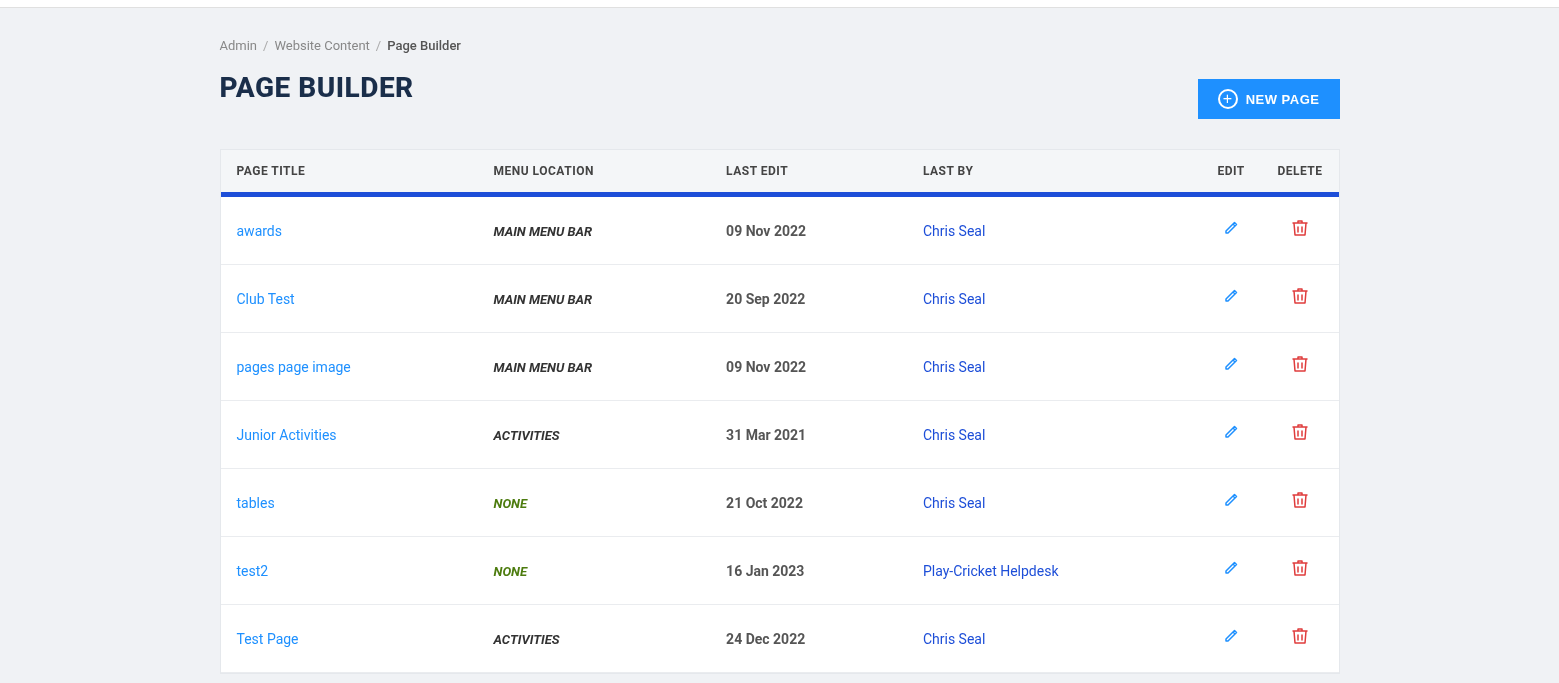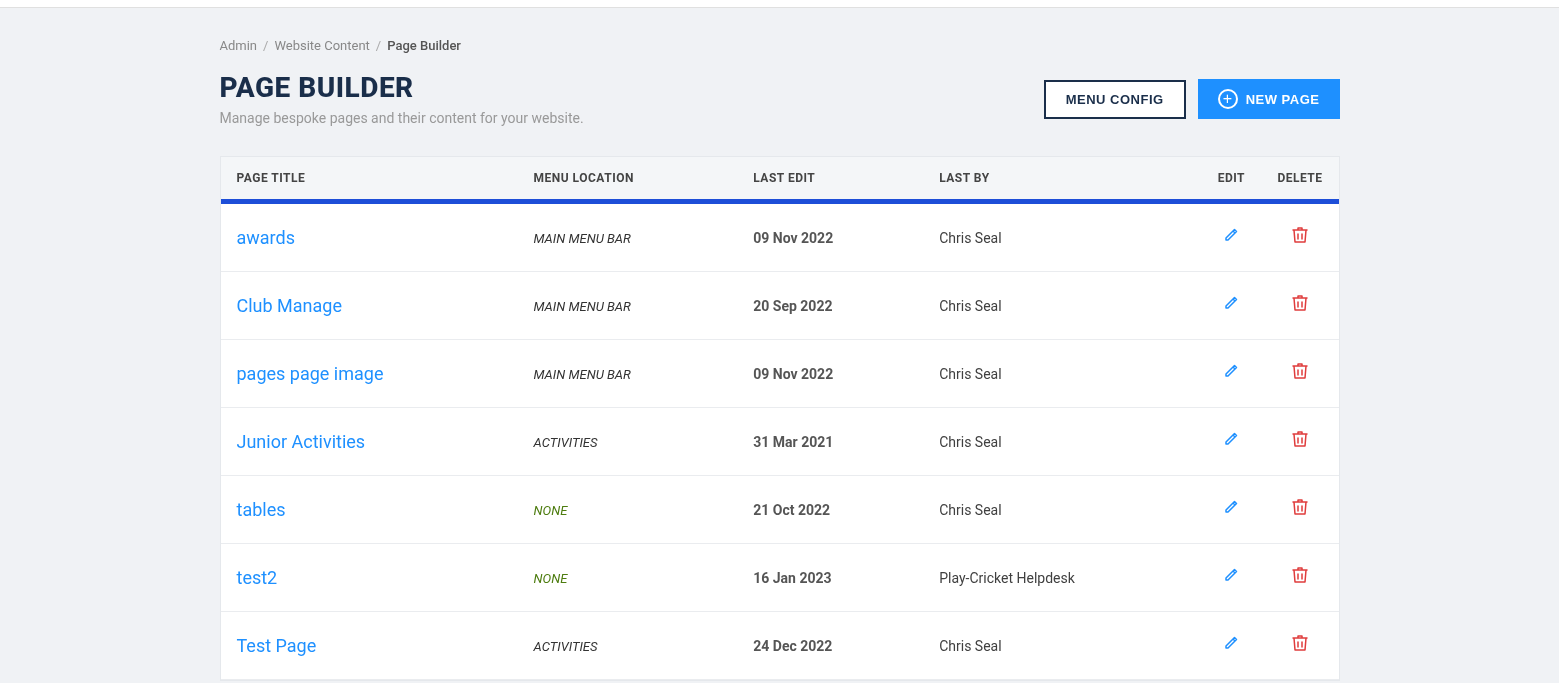--- a/index.html
+++ b/index.html
@@ -113,54 +113,53 @@
       text-align: left;
       font-size: 12px;
       font-weight: 700;
       color: #444;
       text-transform: uppercase;
       letter-spacing: 0.5px;
       border-bottom: 5px solid #1d4ed8;
     }
     thead th.col-edit,
     thead th.col-delete {
-      text-align: center;
       width: 60px;
     }
     tbody tr {
       border-bottom: 1px solid #eaecef;
     }
     tbody tr:last-child {
       border-bottom: 1px solid #eaecef;
     }
     tbody td {
       padding: 18px 16px;
       vertical-align: middle;
     }
     .page-title-link {
       color: #1e90ff;
       text-decoration: none;
-      font-size: 18px;
+      font-size: 14px;
     }
     .menu-location {
       font-style: italic;
-      font-weight: 400;
+      font-weight: 700;
       font-size: 13px;
       color: #333;
     }
     .menu-location.none {
       color: #4d7c0f;
     }
     .last-edit {
       color: #555;
       font-size: 14px;
       font-weight: bold;
     }
     .last-by {
-      color: #404040;
+      color: #1d4ed8;
       font-size: 14px;
     }
     .td-edit, .td-delete {
       text-align: center;
     }
     .edit-btn {
       background: none;
       border: none;
       cursor: pointer;
       color: #1e90ff;
@@ -187,24 +186,22 @@
     <a href="#">Admin</a>
     <span class="sep">/</span>
     <a href="#">Website Content</a>
     <span class="sep">/</span>
     <span class="current">Page Builder</span>
   </div>
 
   <div class="page-header">
     <div class="page-header-left">
       <h1>PAGE BUILDER</h1>
-      <p>Manage bespoke pages and their content for your website.</p>
     </div>
     <div class="page-header-right">
-      <button class="btn-menu-config">MENU CONFIG</button>
       <button class="btn-new-page">
         <span class="plus-icon">+</span>
         <span>NEW PAGE</span>
       </button>
     </div>
   </div>
 
   <div class="table-wrapper">
     <table>
       <thead>
@@ -241,21 +238,21 @@
           <path d="M1 4H15" stroke="#e03c3c" stroke-width="1.5" stroke-linecap="round"></path>
           <path d="M6 4V2H10V4" stroke="#e03c3c" stroke-width="1.5" stroke-linejoin="round"></path>
           <path d="M2 4L3 16H13L14 4" stroke="#e03c3c" stroke-width="1.5" stroke-linejoin="round"></path>
           <path d="M6 8V13M10 8V13" stroke="#e03c3c" stroke-width="1.5" stroke-linecap="round"></path>
         </svg>
       </button>
     </td>
   </tr>
           <tr>
     <td class="td-page-title">
-      <a href="#" class="page-title-link">Club Manage</a>
+      <a href="#" class="page-title-link">Club Test</a>
     </td>
     <td>
       <span class="menu-location">MAIN MENU BAR</span>
     </td>
     <td class="last-edit">20 Sep 2022</td>
     <td class="last-by">Chris Seal</td>
     <td class="td-edit">
       <button class="edit-btn" title="Edit">
         <svg width="16" height="16" viewBox="0 0 16 16" fill="none" xmlns="http://www.w3.org/2000/svg">
           <path d="M11.5 2.5L13.5 4.5L5 13H3V11L11.5 2.5Z" stroke="#1e90ff" stroke-width="1.5" fill="none" stroke-linejoin="round"></path>

